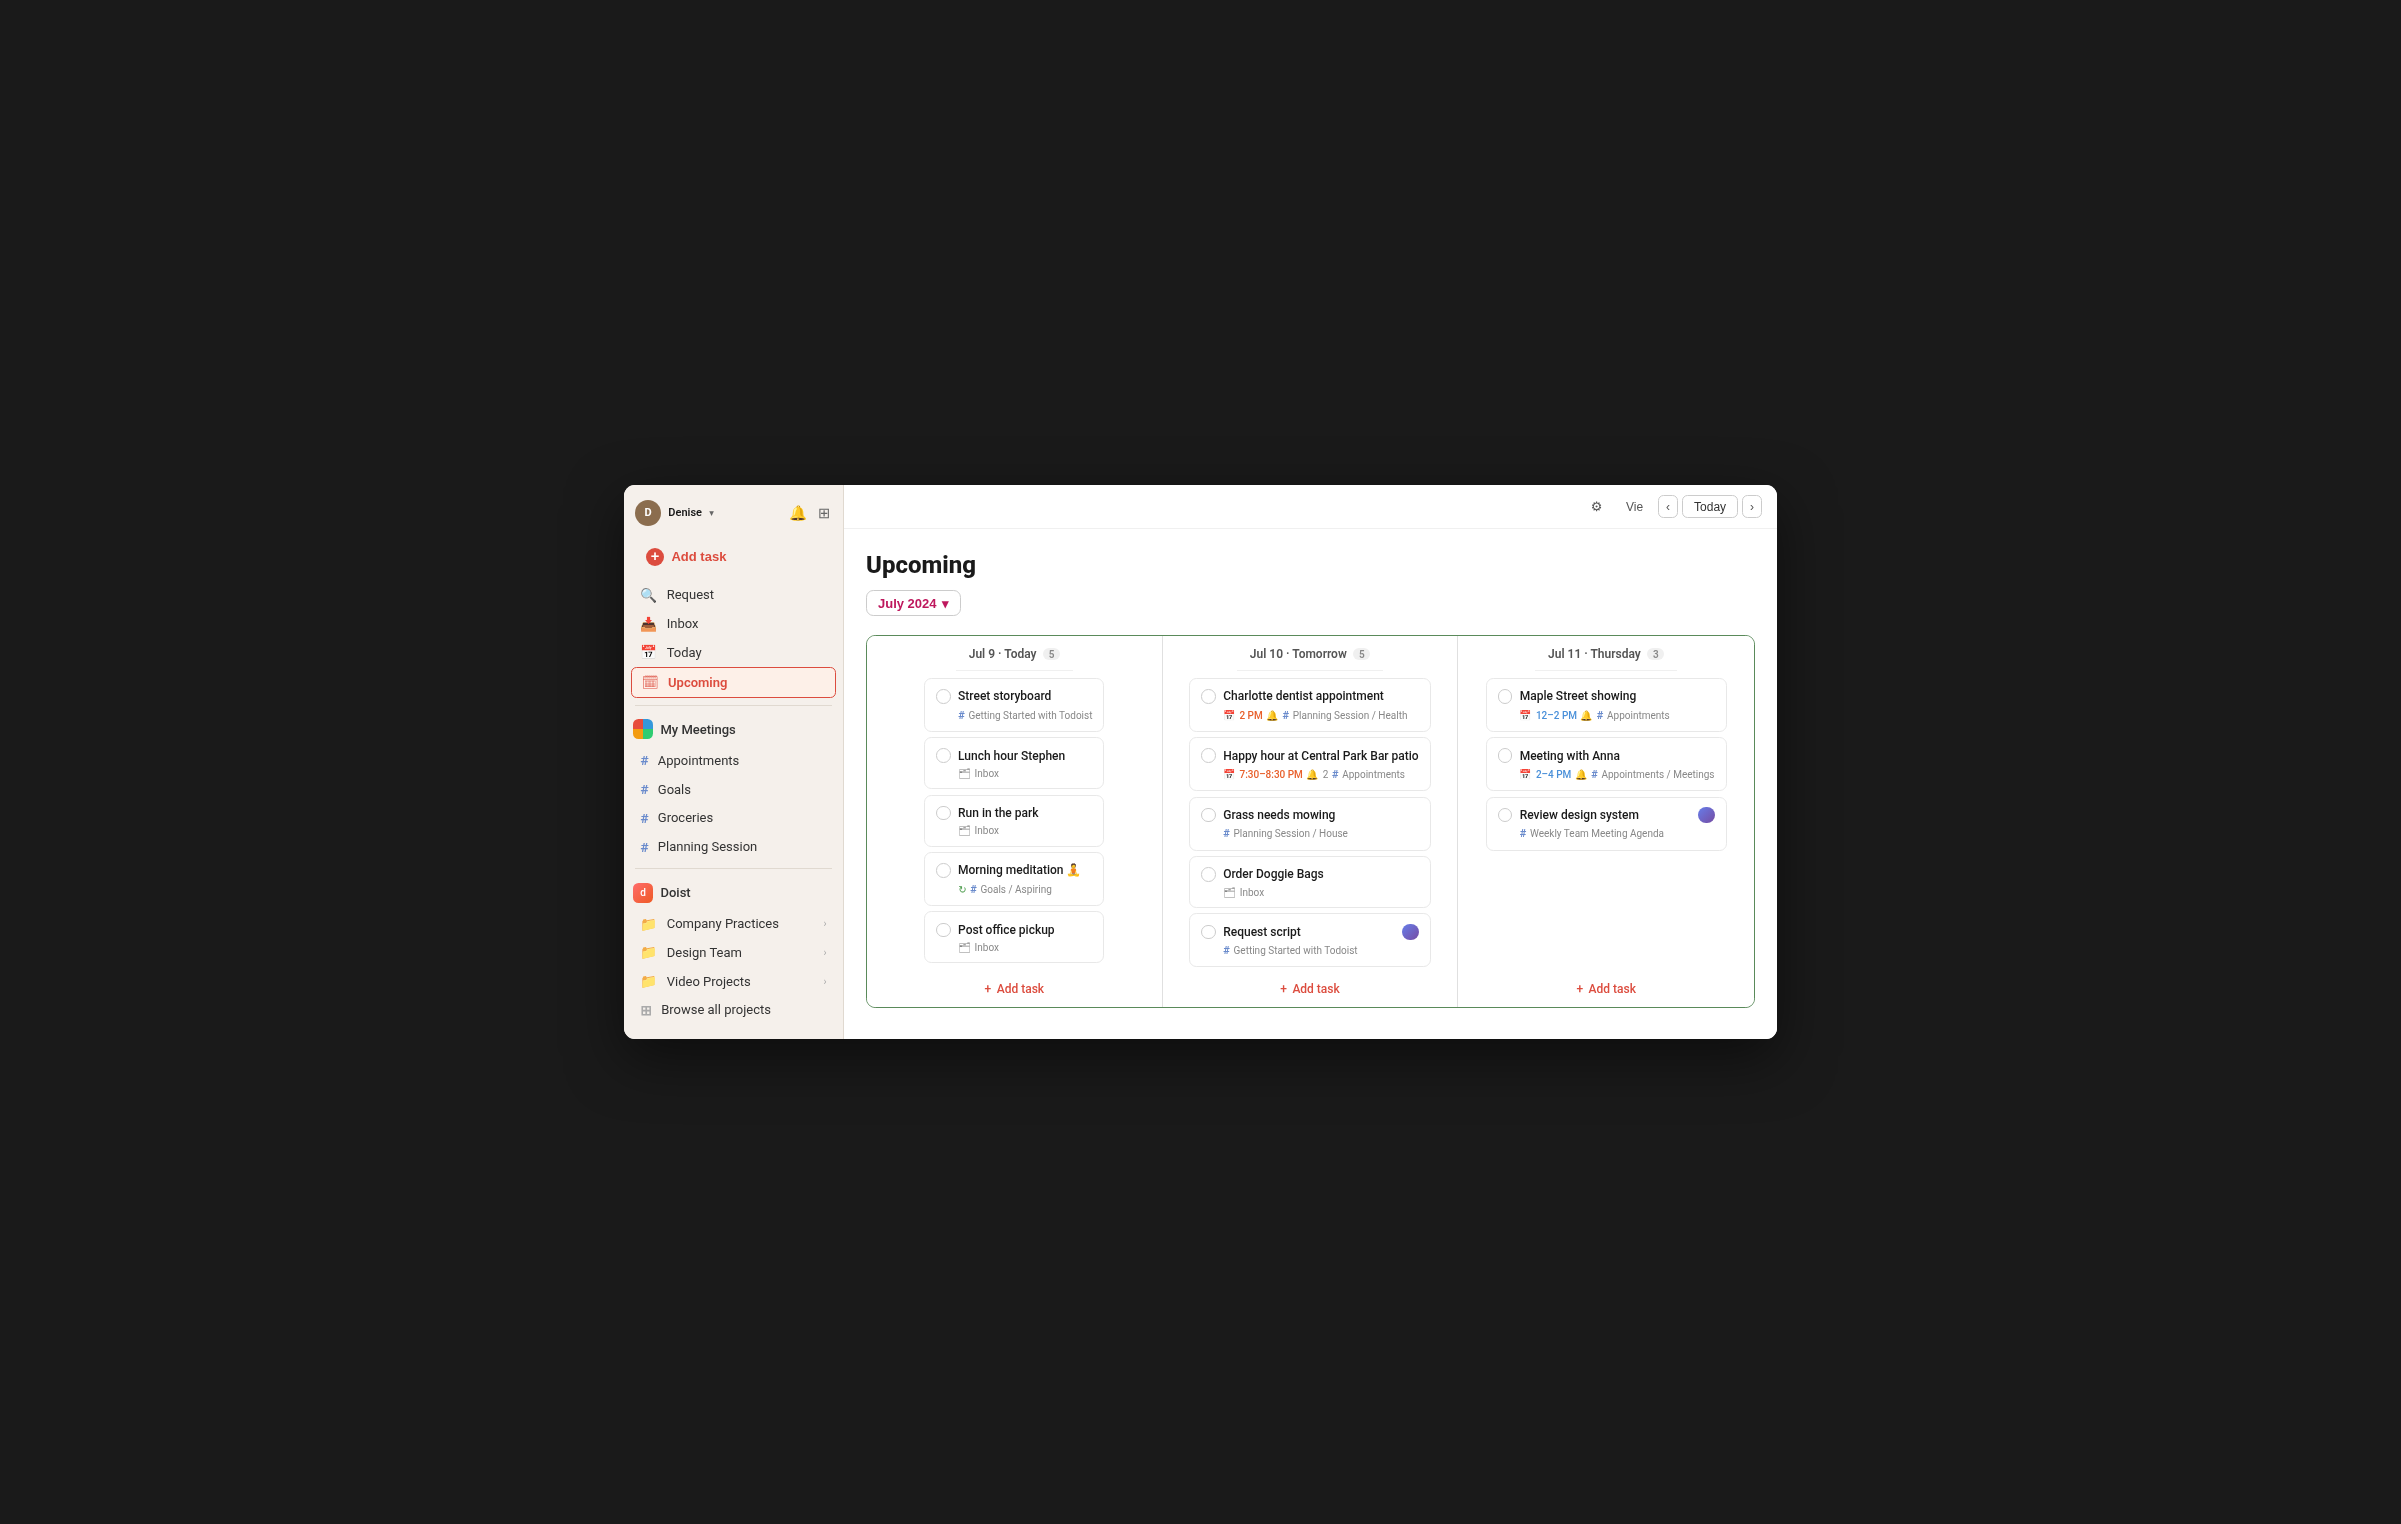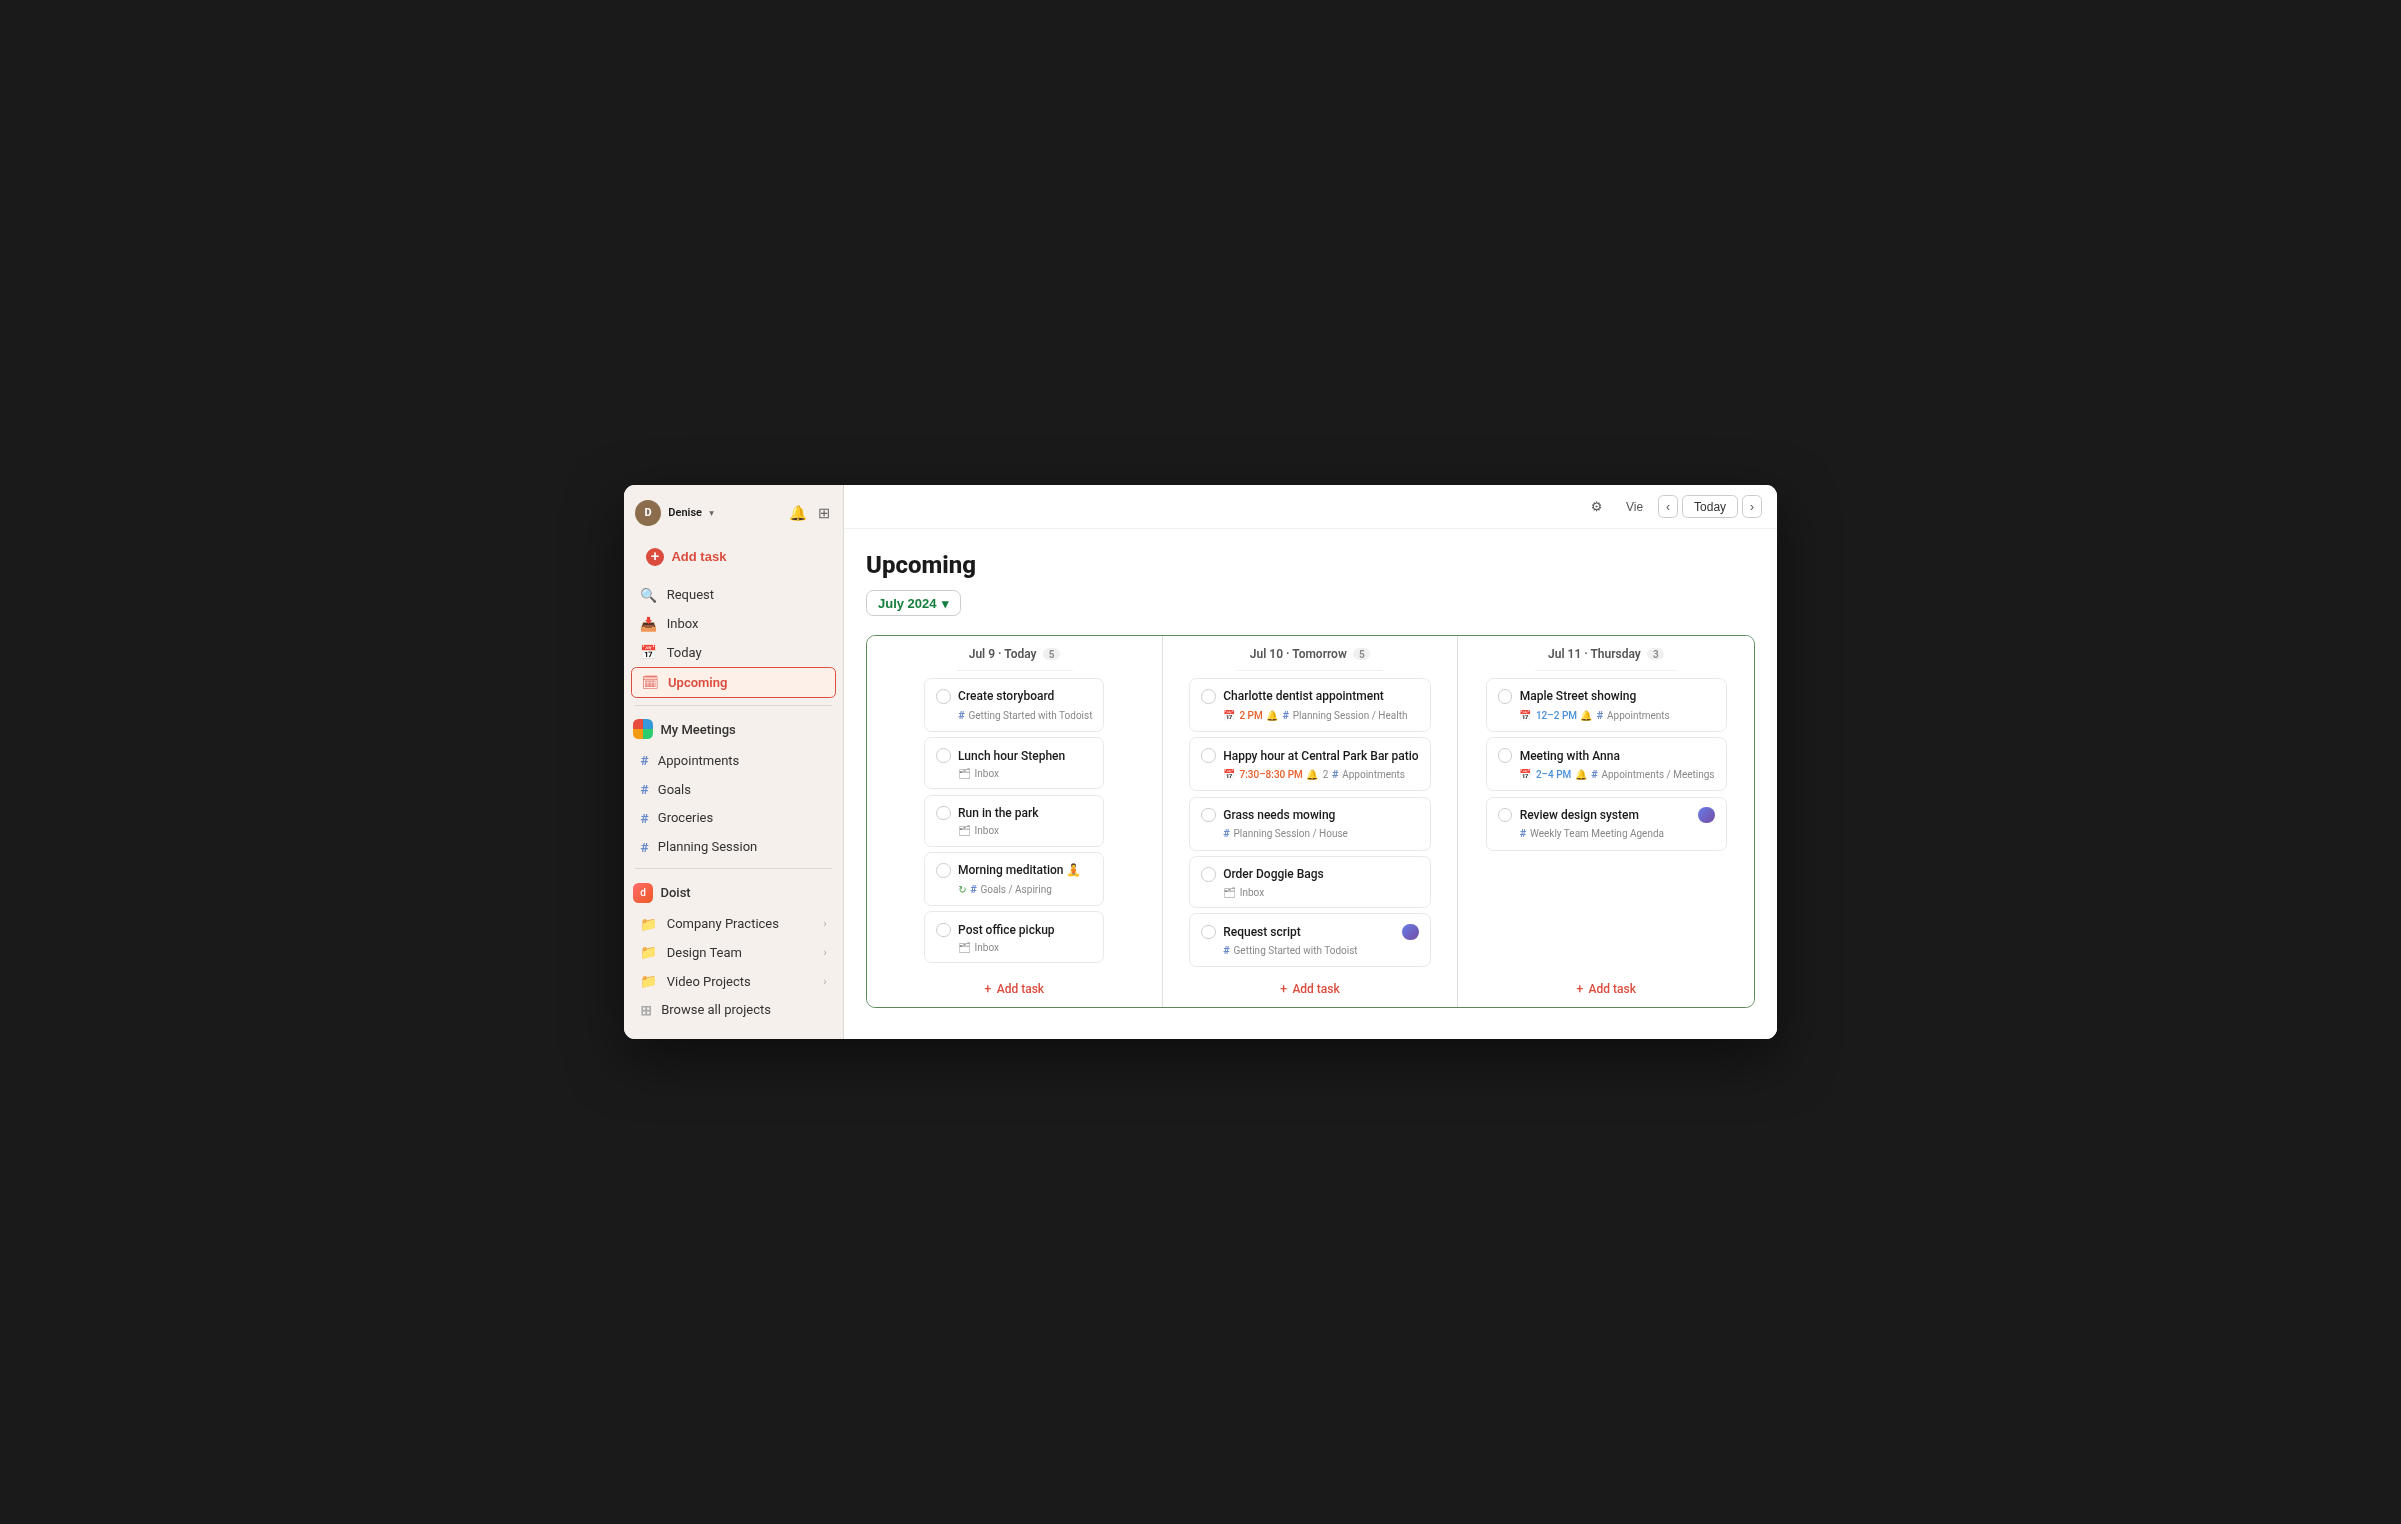--- a/index.html
+++ b/index.html
@@ -242,21 +242,21 @@
     .month-selector {
       display: inline-flex;
       align-items: center;
       gap: 5.5px;
       border: 1.4px solid #ccc;
       border-radius: 7.3px;
       padding: 4.6px 11px;
       cursor: pointer;
       font-size: 13px;
       font-weight: 600;
-      color: #15803d;
+      color: #be185d;
       margin-bottom: 18.3px;
       background: white;
     }
     
     .calendar-board {
       display: grid;
       grid-template-columns: 1fr 1fr 1fr;
       gap: 0;
       border: 1.8px solid #5a8a5a;
       border-radius: 9.2px;
@@ -505,21 +505,21 @@
         <div class="day-column">
           <div class="day-header">
             <span>Jul 9 · Today</span>
             <span class="badge-count">5</span>
           </div>
           <div class="day-tasks">
 
             <div class="task-card">
               <div class="task-card-header">
                 <div class="task-checkbox"></div>
-                <span class="task-title">Create storyboard</span>
+                <span class="task-title">Street storyboard</span>
               </div>
               <div class="task-meta">
                 <span class="task-hash">#</span>
                 <span class="task-project">Getting Started with Todoist</span>
               </div>
             </div>
 
             <div class="task-card">
               <div class="task-card-header">
                 <div class="task-checkbox"></div>

